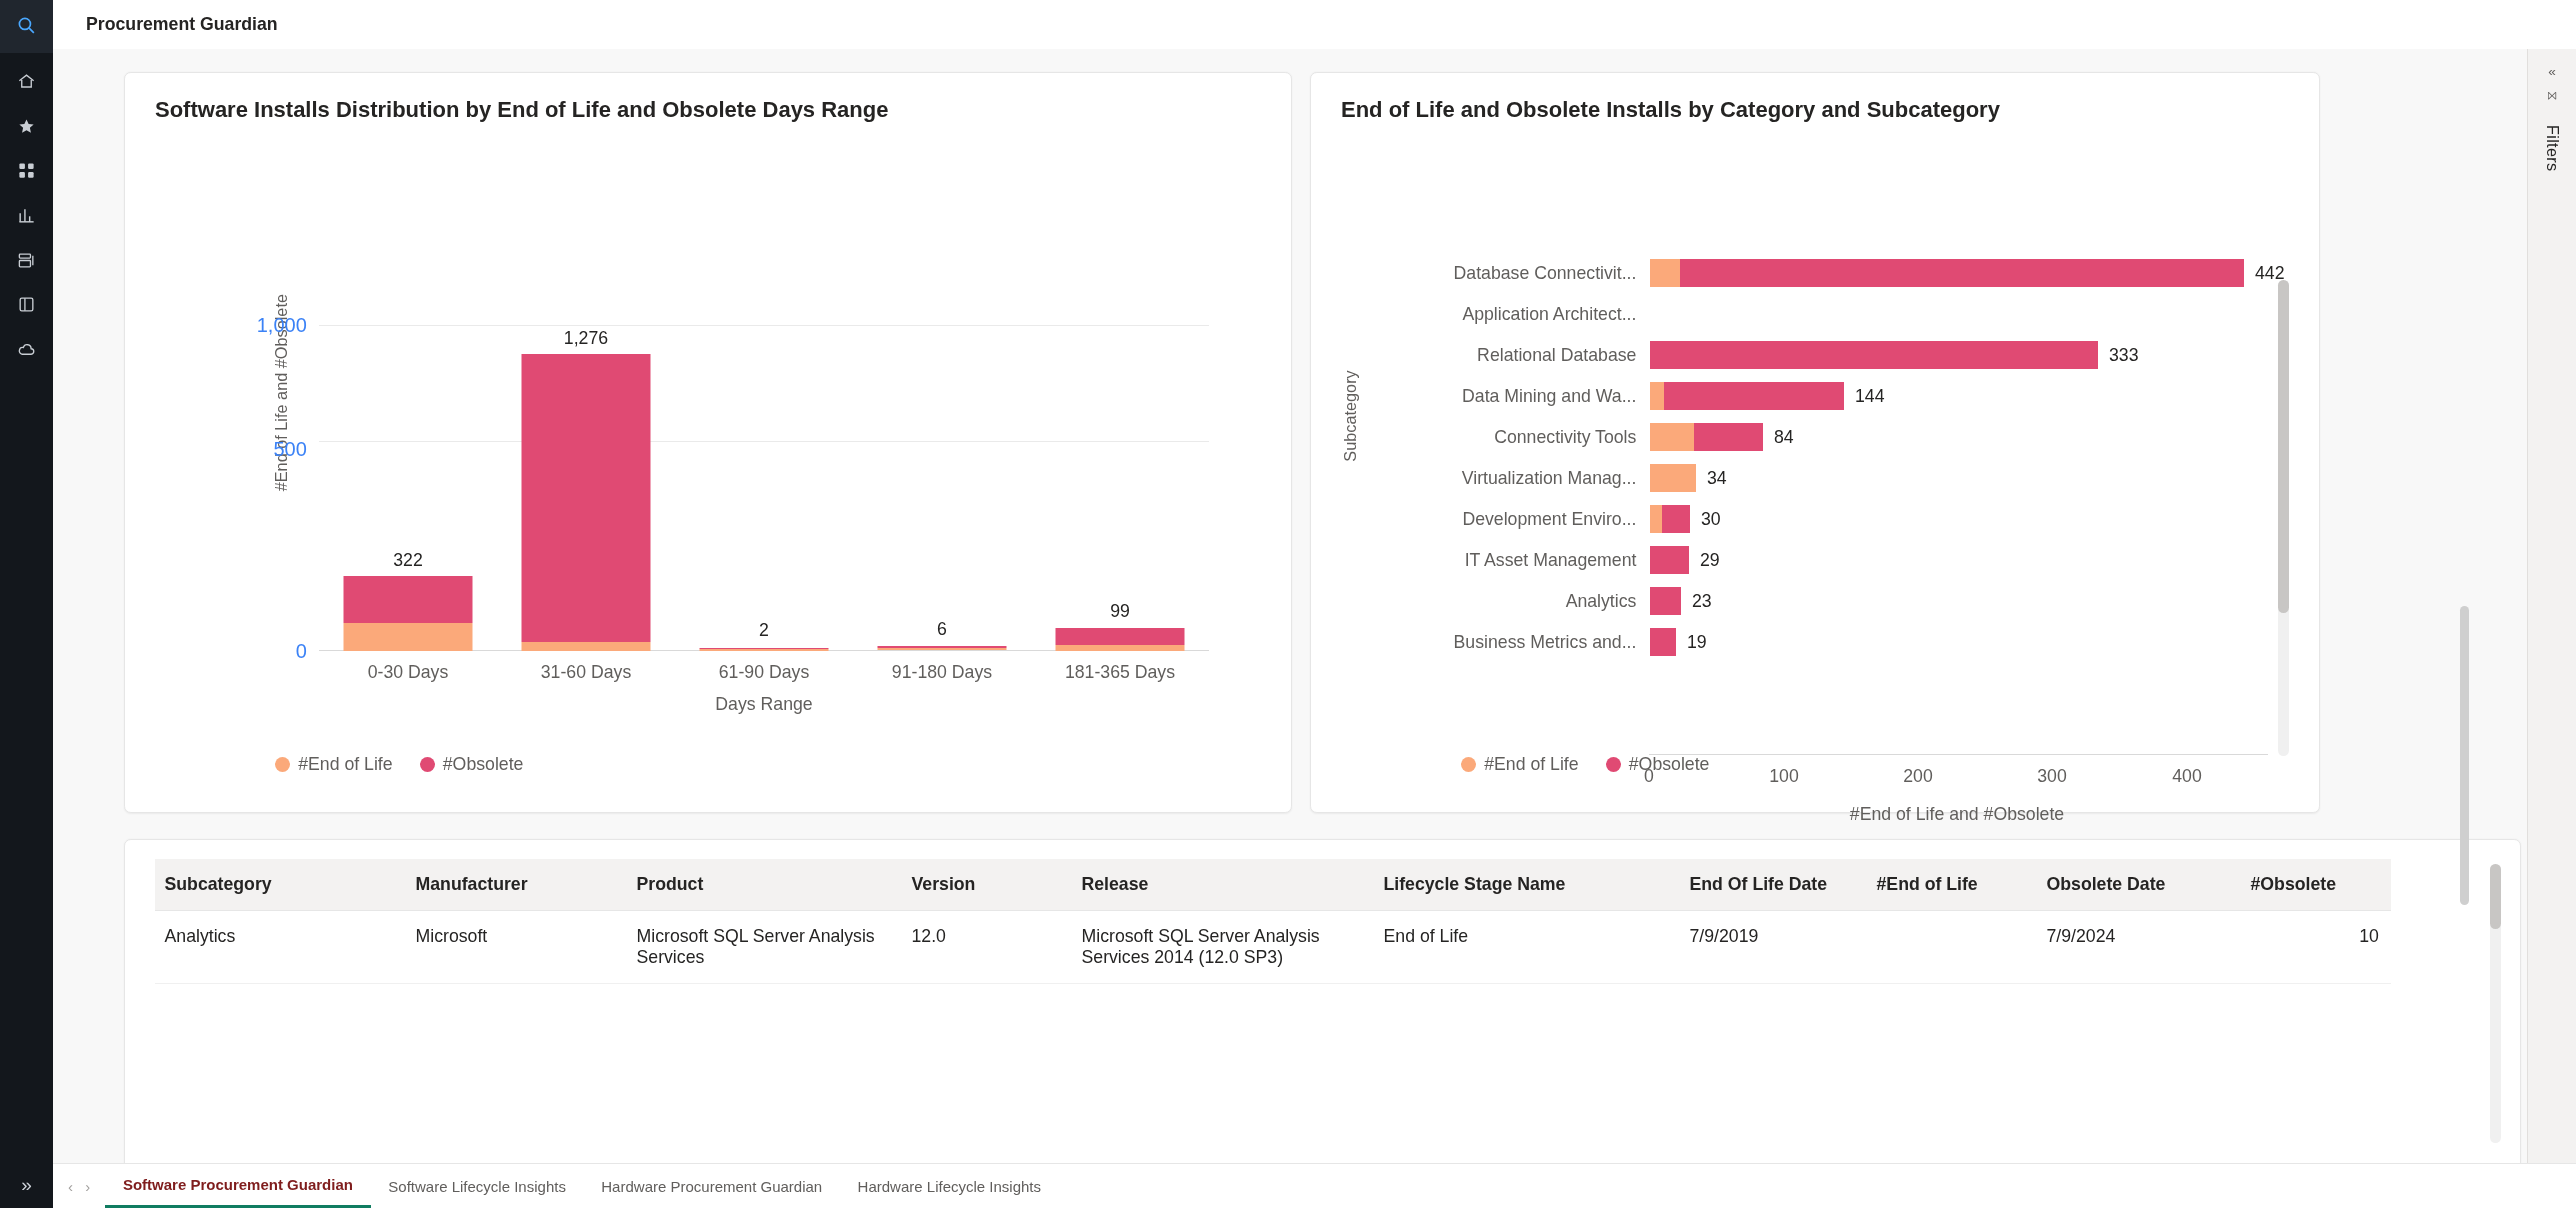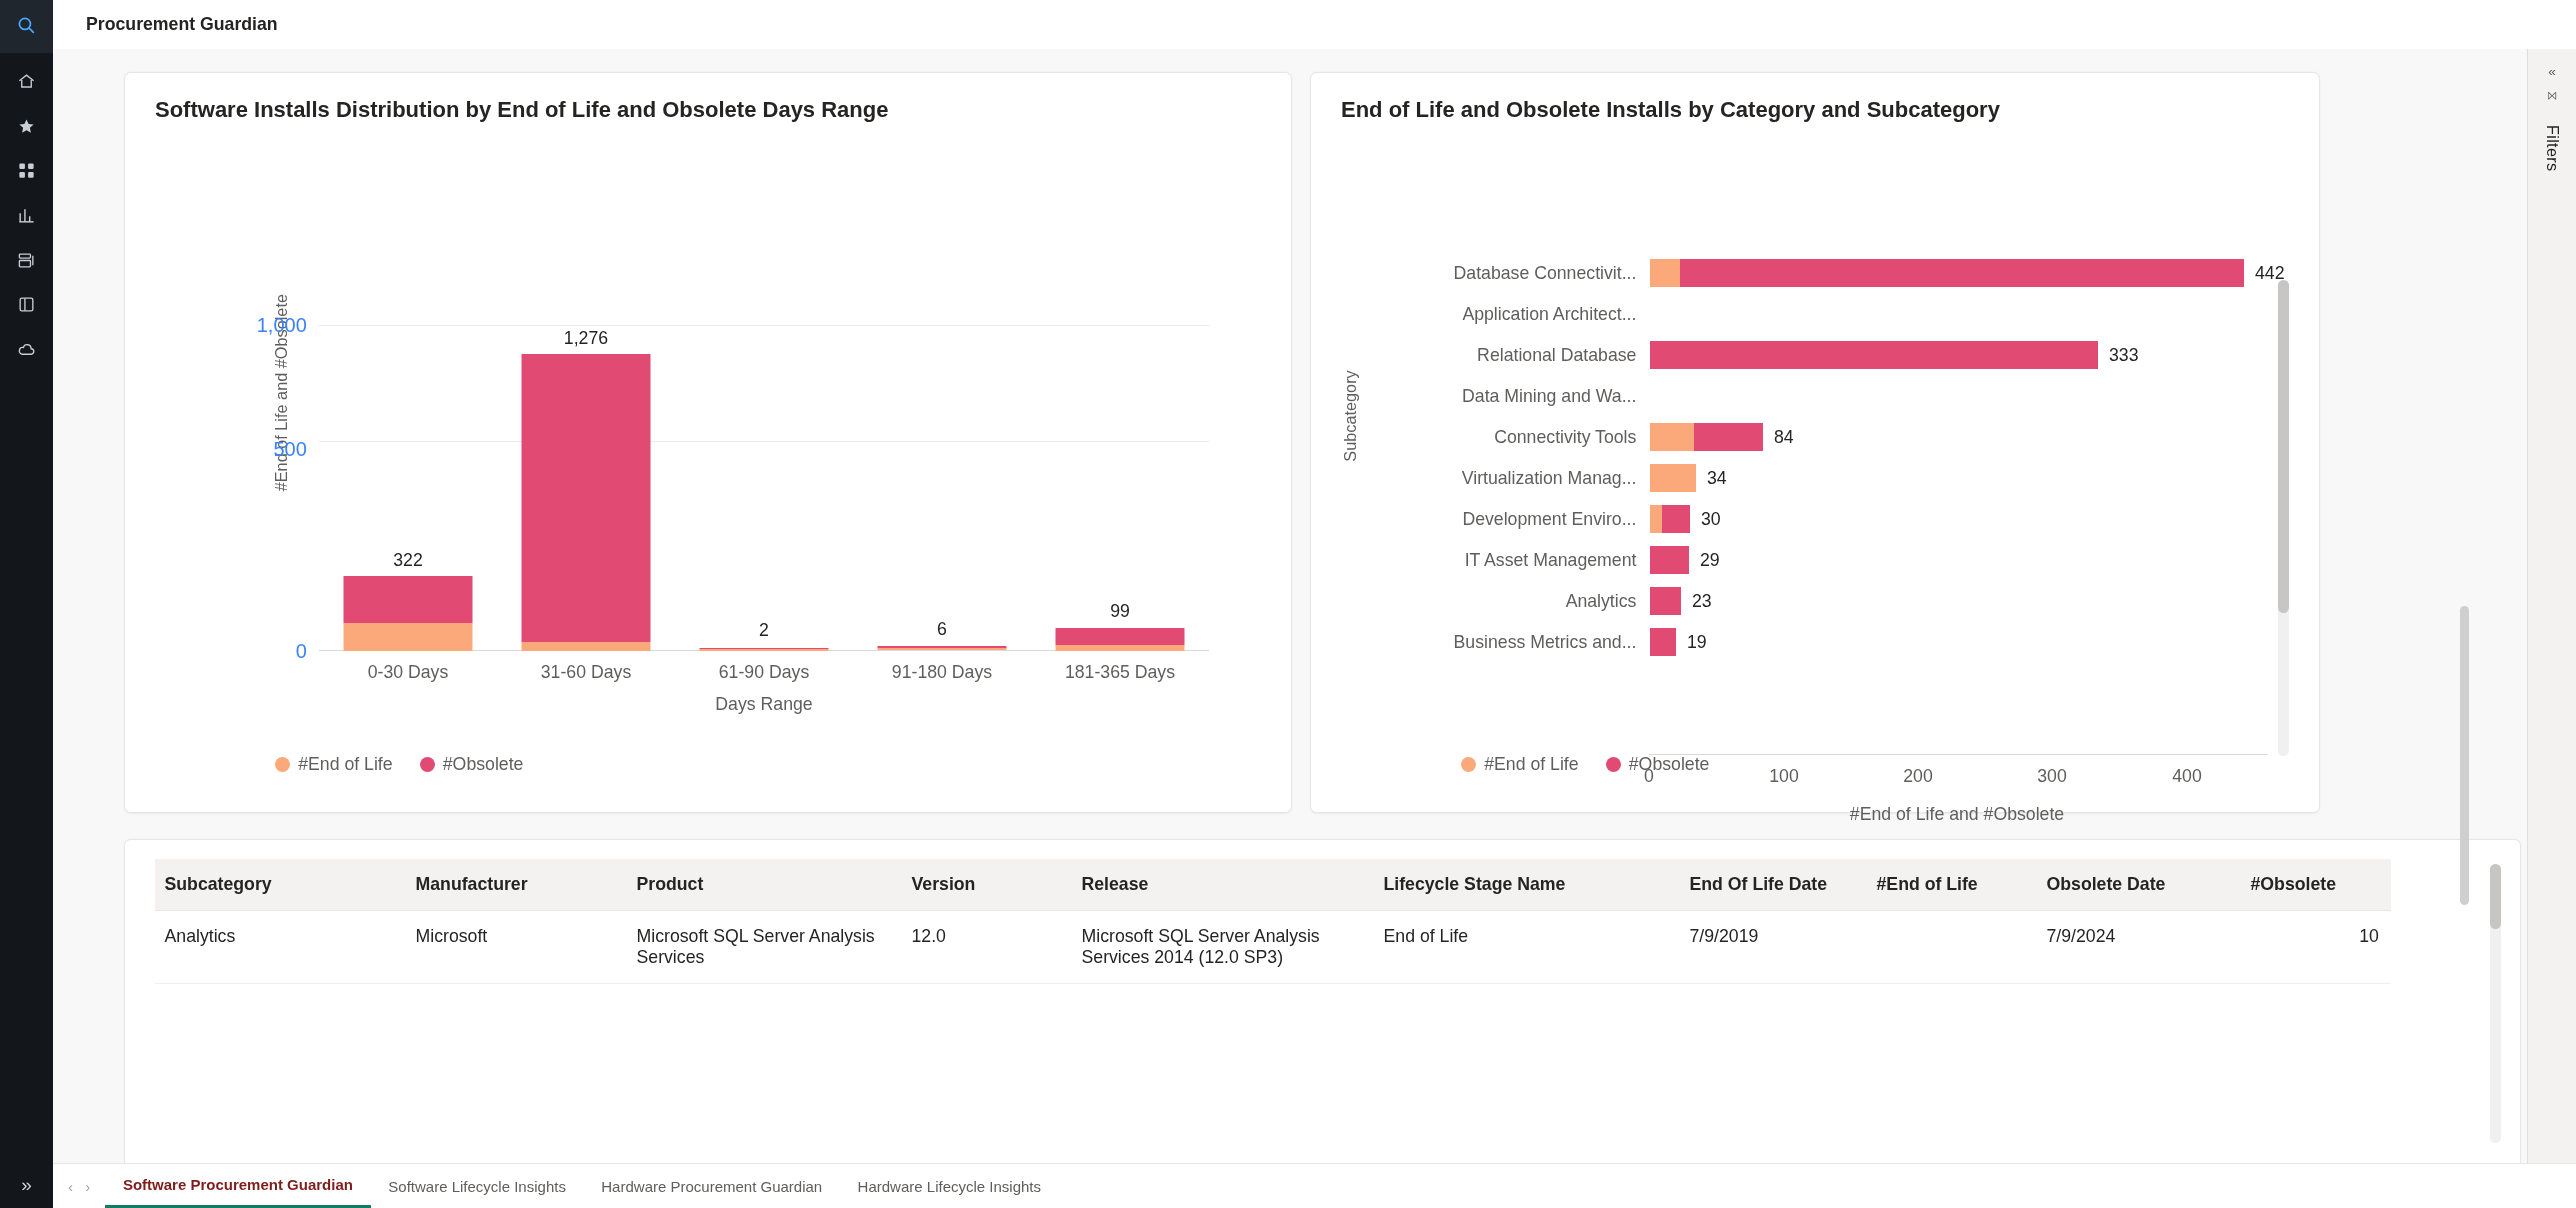--- a/index.html
+++ b/index.html
@@ -370,20 +370,27 @@
           <div class="c2-rowlabel">Relational Database</div>
           <div class="c2-track">
             <div class="c2-bar" style="width:448px;">
               <div class="c2-seg-obs" style="width:448px;"></div>
             </div>
             <div class="c2-val">333</div>
           </div>
         </div>
         <div class="c2-row">
           <div class="c2-rowlabel">Data Mining and Wa...</div>
+          <div class="c2-track">
+            <div class="c2-bar" style="width:194px;">
+              <div class="c2-seg-eol" style="width:13.6px;"></div>
+                <div class="c2-seg-obs" style="width:180px;"></div>
+            </div>
+            <div class="c2-val">144</div>
+          </div>
         </div>
         <div class="c2-row">
           <div class="c2-rowlabel">Connectivity Tools</div>
           <div class="c2-track">
             <div class="c2-bar" style="width:113px;">
               <div class="c2-seg-eol" style="width:44px;"></div>
                 <div class="c2-seg-obs" style="width:69px;"></div>
             </div>
             <div class="c2-val">84</div>
           </div>

